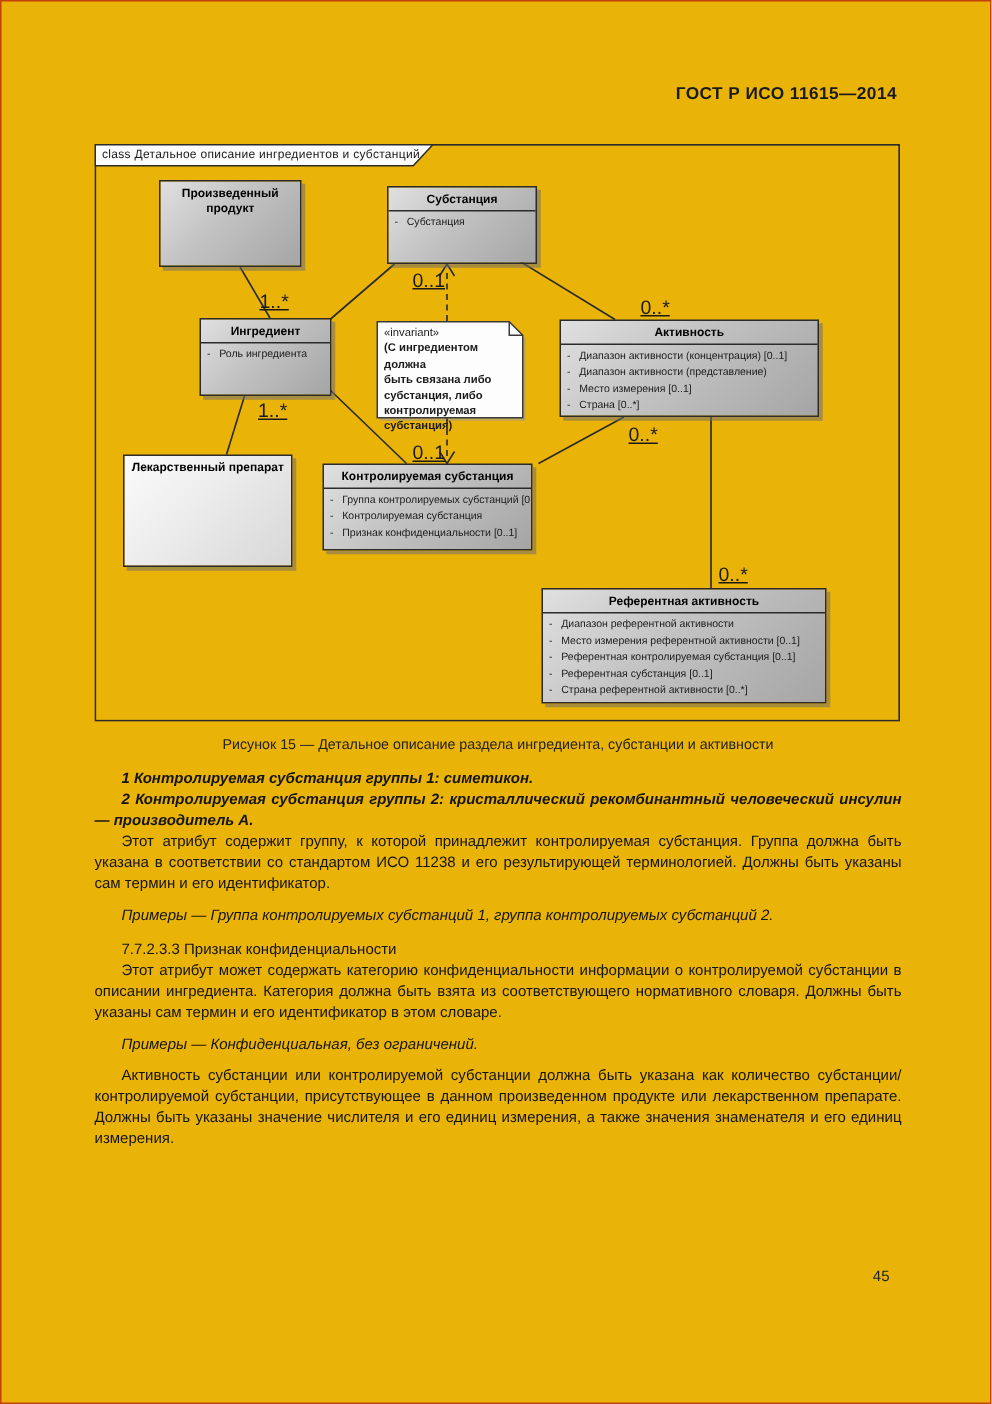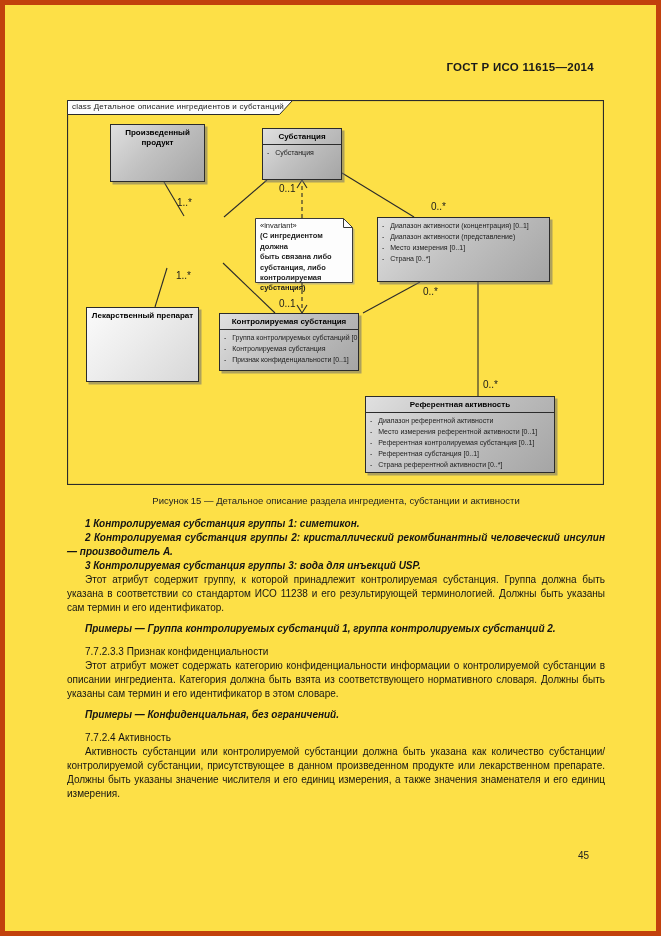--- a/index.html
+++ b/index.html
@@ -1,18 +1,18 @@
 <!DOCTYPE html>
 <html><head>
 <meta charset="utf-8">
 <style>
   html,body{margin:0;padding:0;background:#ededed;}
   .page{
-    position:relative;width:661px;height:936px;background:#fde047;
-    border:5px solid #c2410c;box-sizing:border-box;overflow:hidden;
+    position:relative;width:661px;height:936px;background:#eab308;
+    border:1px solid #c2410c;box-sizing:border-box;overflow:hidden;
     font-family:"Liberation Sans",sans-serif;color:#111;
   }
   
   .standard-number{
     position:absolute;top:56px;right:62px;
     font-size:11.5px;font-weight:bold;letter-spacing:.3px;color:#1a1a1a;
   }
   
   .diagram{position:absolute;left:62px;top:95px;width:537px;height:385px;}
   .connectors{position:absolute;left:0;top:0;width:537px;height:385px;}
@@ -32,41 +32,41 @@
   .uml-title{
     font-size:8px;font-weight:bold;text-align:center;color:#000;
     padding:3px 2px 2px;line-height:10px;
   }
   .uml-class.with-attrs .uml-title{border-bottom:1px solid #2b2b2b;}
   .uml-attrs{padding:2px 0 0 0;}
   .uml-attr{
     font-size:7px;line-height:11px;color:#1b1b1b;
     padding-left:4px;white-space:pre;overflow:hidden;
   }
-  .mult{position:absolute;font-size:10px;color:#1a1a1a;white-space:nowrap;}
+  .mult{position:absolute;font-size:13px;color:#1a1a1a;white-space:nowrap;text-decoration:underline;}
   .note-text{
     position:absolute;left:193px;top:121px;width:89px;
     font-size:7.5px;line-height:10.4px;color:#1a1a1a;
   }
   .note-body{white-space:pre-line;font-weight:bold;}
   
   .figure-caption{
     position:absolute;left:62px;top:490px;width:538px;
     text-align:center;font-size:9.5px;color:#222;
   }
   .content{
     position:absolute;left:62px;top:512px;width:538px;
     font-size:10px;line-height:14px;color:#141414;
   }
   .content p{margin:0;}
   .p-example{font-weight:bold;font-style:italic;text-indent:18px;text-align:justify;}
   .p-heading{text-indent:18px;margin-top:9px !important;}
   .p-body{text-indent:18px;text-align:justify;}
   .p-example-note{
-    font-weight:bold;font-style:italic;text-indent:18px;
+    font-weight:normal;font-style:italic;text-indent:18px;
     text-align:justify;margin:7px 0 7px 0 !important;
   }
   .page-number{position:absolute;top:845px;right:67px;font-size:10px;color:#222;}
 </style>
 </head>
 <body>
 
 <div class="page">
 
   <div class="standard-number">ГОСТ Р ИСО 11615—2014</div>
@@ -96,29 +96,36 @@
       <line x1="235" y1="183" x2="235" y2="209" stroke="#2b2b2b" stroke-width="1.1" stroke-dasharray="4,3"></line>
       <polyline points="230,205 235,213 240,205" fill="none" stroke="#2b2b2b" stroke-width="1.1"></polyline>
     </svg>
 
     <div class="frame-label">class Детальное описание ингредиентов и субстанций</div>
 
     <div class="uml-class" style="left:43px;top:24px;width:95px;height:58px;">
       <div class="uml-title">Произведенный продукт</div>
     </div>
 
-    <div class="uml-class with-attrs" style="left:195px;top:28px;width:80px;height:52px;">
+    <div class="uml-class with-attrs" style="left:195px;top:28px;width:100px;height:52px;">
       <div class="uml-title">Субстанция</div>
       <div class="uml-attrs">
         <div class="uml-attr">-   Субстанция</div>
       </div>
     </div>
 
+    <div class="uml-class with-attrs" style="left:70px;top:116px;width:88px;height:52px;">
+      <div class="uml-title">Ингредиент</div>
+      <div class="uml-attrs">
+        <div class="uml-attr">-   Роль ингредиента</div>
+      </div>
+    </div>
 
     <div class="uml-class with-attrs" style="left:310px;top:117px;width:173px;height:65px;">
+      <div class="uml-title">Активность</div>
       <div class="uml-attrs">
         <div class="uml-attr">-   Диапазон активности (концентрация) [0..1]</div>
         <div class="uml-attr">-   Диапазон активности (представление)</div>
         <div class="uml-attr">-   Место измерения [0..1]</div>
         <div class="uml-attr">-   Страна [0..*]</div>
       </div>
     </div>
 
     <div class="uml-class light" style="left:19px;top:207px;width:113px;height:75px;">
       <div class="uml-title">Лекарственный препарат</div>
@@ -160,24 +167,22 @@
     <span class="mult" style="left:212px;top:198px;">0..1</span>
     <span class="mult" style="left:356px;top:186px;">0..*</span>
     <span class="mult" style="left:416px;top:279px;">0..*</span>
   </div>
 
   <div class="figure-caption">Рисунок 15 — Детальное описание раздела ингредиента, субстанции и активности</div>
 
   <div class="content">
     <p class="p-example">1 Контролируемая субстанция группы 1: симетикон.</p>
     <p class="p-example">2 Контролируемая субстанция группы 2: кристаллический рекомбинантный человеческий инсулин — производитель А.</p>
-    <p class="p-example">3 Контролируемая субстанция группы 3: вода для инъекций USP.</p>
     <p class="p-body">Этот атрибут содержит группу, к которой принадлежит контролируемая субстанция. Группа должна быть указана в соответствии со стандартом ИСО 11238 и его результирующей терминологией. Должны быть указаны сам термин и его идентификатор.</p>
     <p class="p-example-note">Примеры — Группа контролируемых субстанций 1, группа контролируемых субстанций 2.</p>
     <p class="p-heading">7.7.2.3.3 Признак конфиденциальности</p>
     <p class="p-body">Этот атрибут может содержать категорию конфиденциальности информации о контролируемой субстанции в описании ингредиента. Категория должна быть взята из соответствующего нормативного словаря. Должны быть указаны сам термин и его идентификатор в этом словаре.</p>
     <p class="p-example-note">Примеры — Конфиденциальная, без ограничений.</p>
-    <p class="p-heading">7.7.2.4 Активность</p>
     <p class="p-body">Активность субстанции или контролируемой субстанции должна быть указана как количество субстанции/контролируемой субстанции, присутствующее в данном произведенном продукте или лекарственном препарате. Должны быть указаны значение числителя и его единиц измерения, а также значения знаменателя и его единиц измерения.</p>
   </div>
 
   <div class="page-number">45</div>
 </div>
 
 </body></html>

